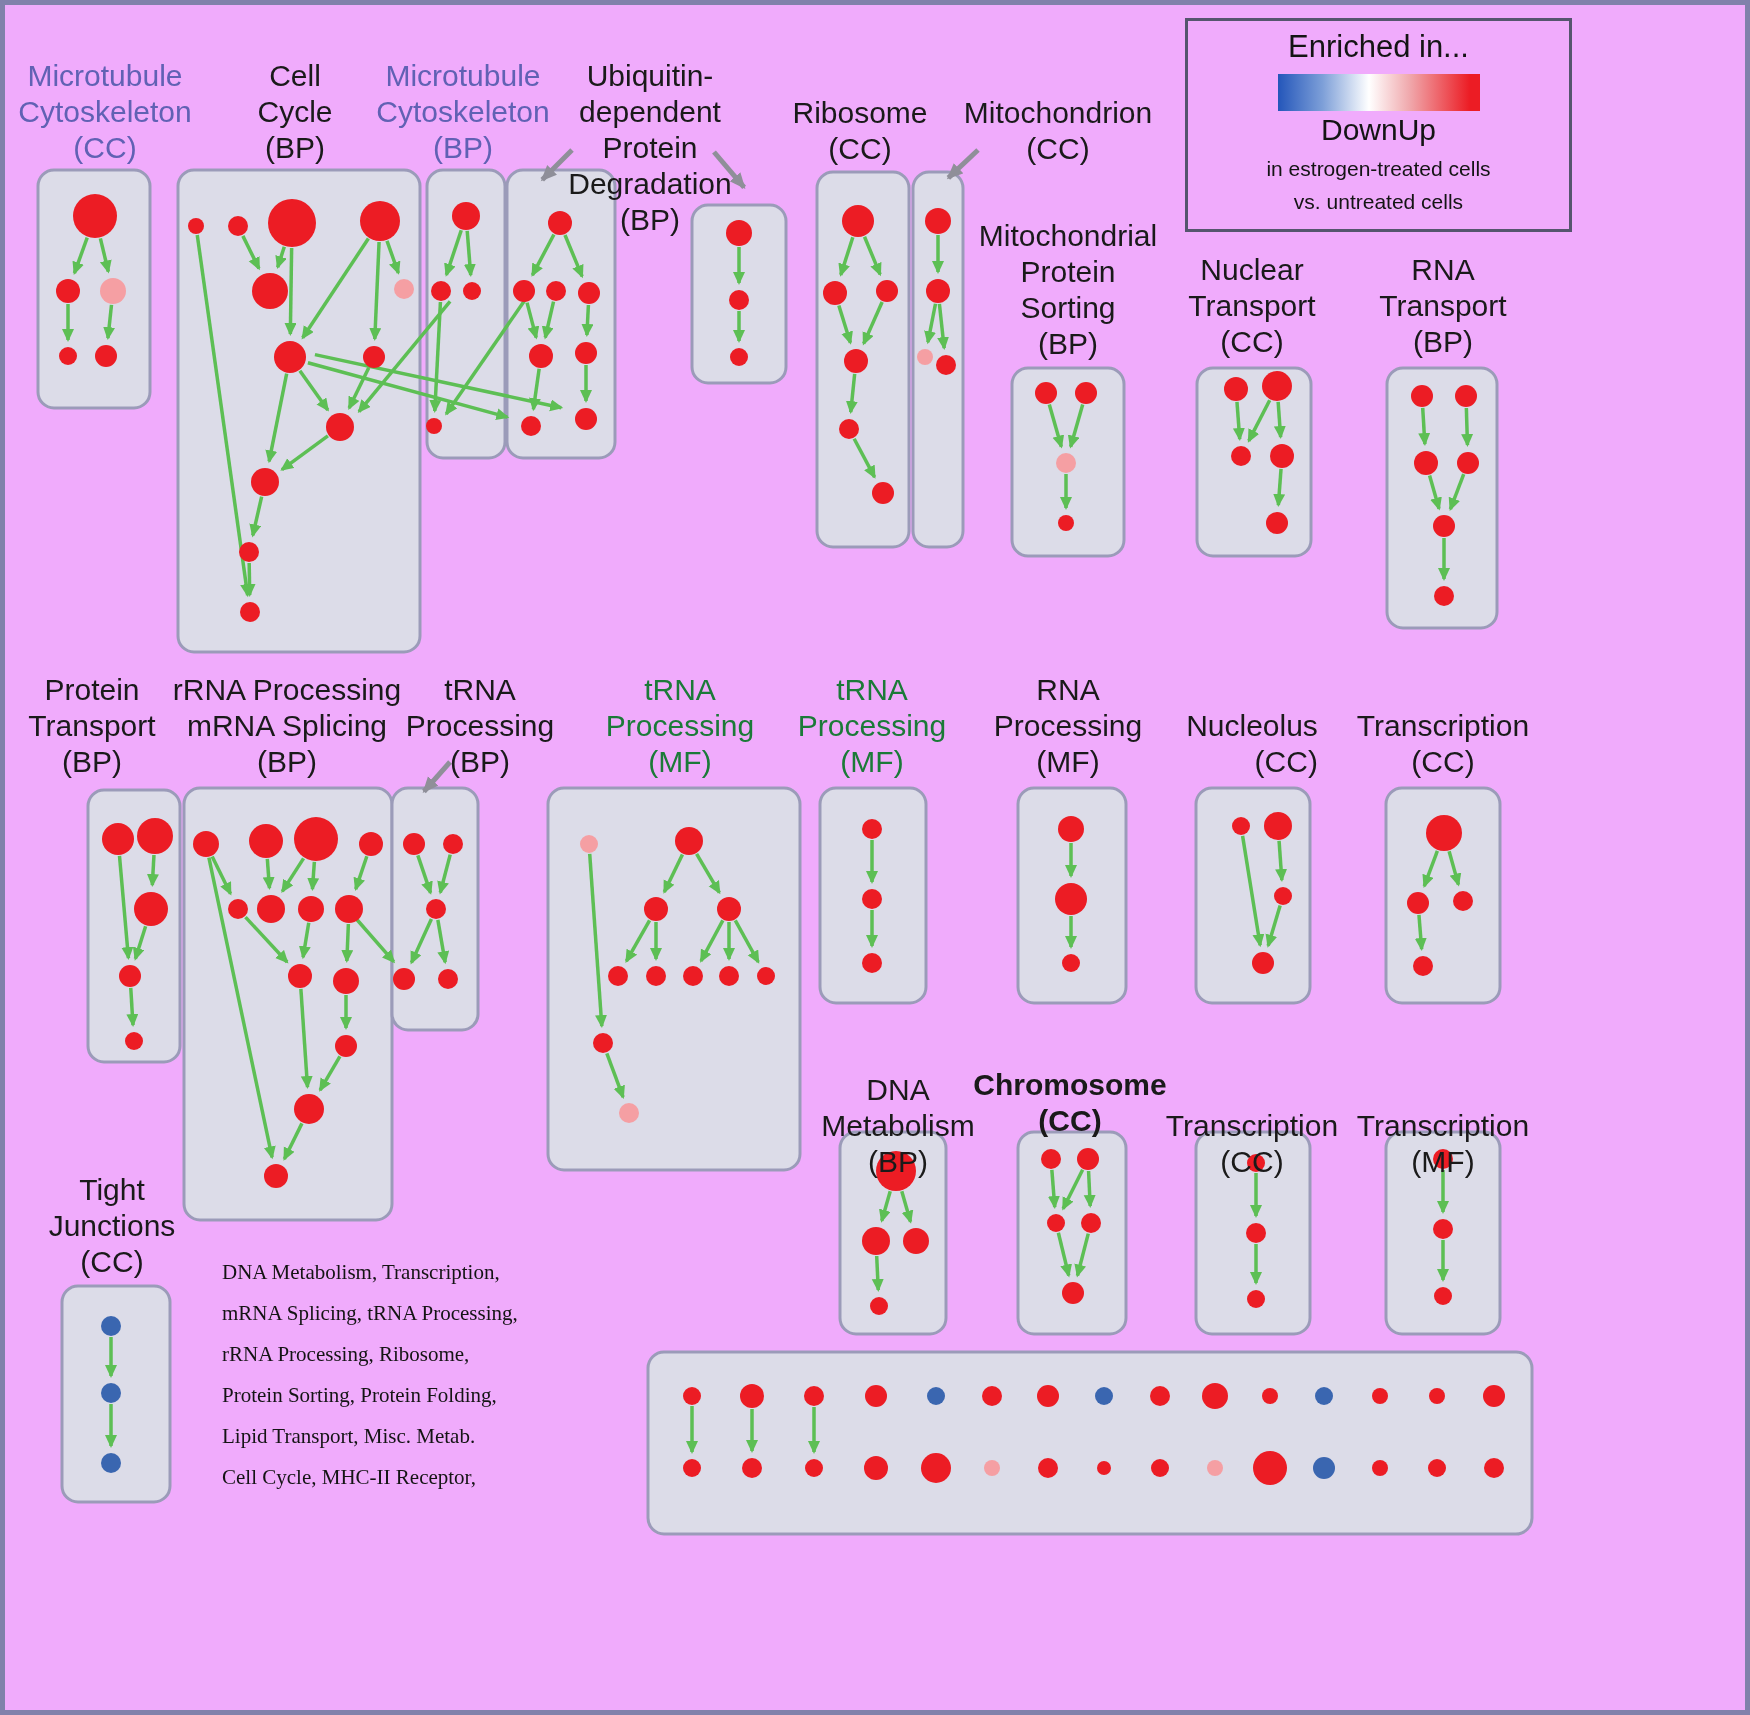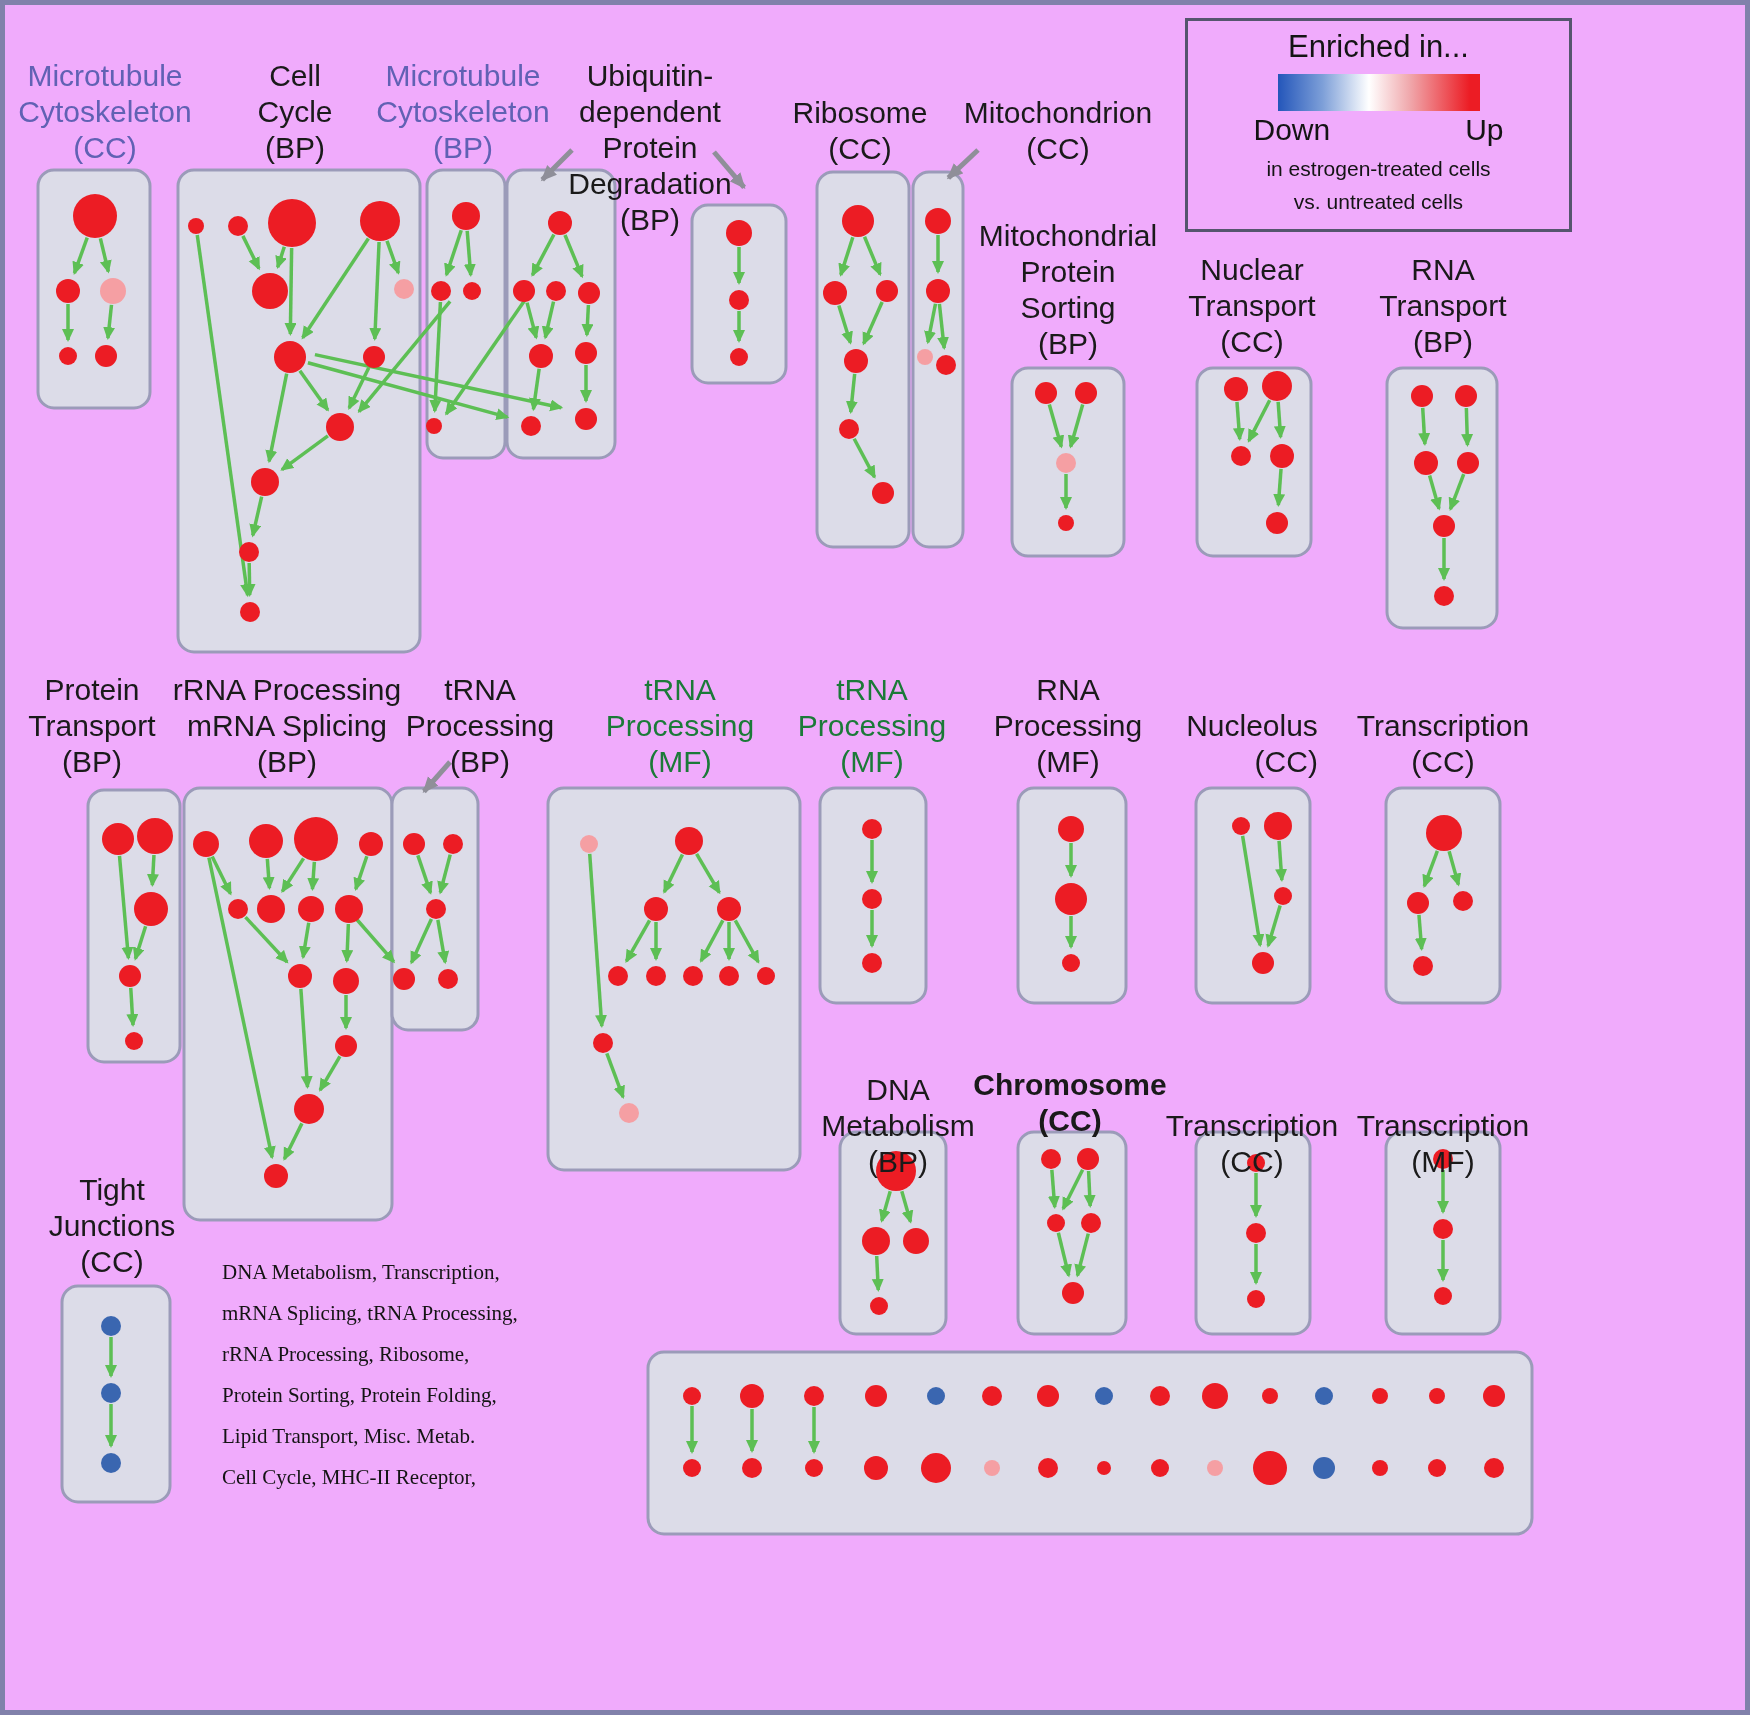--- a/index.html
+++ b/index.html
@@ -7,21 +7,21 @@
           font-family:"Liberation Sans",sans-serif;}
   #figure-svg{position:absolute;left:0;top:0;}
   #figure-border{position:absolute;inset:0;border:5px solid #8181ab;pointer-events:none;box-sizing:border-box;}
   .graph-label{position:absolute;transform:translateX(-50%);text-align:center;
                font-size:30px;line-height:36px;white-space:nowrap;}
   #misc-text{position:absolute;font-size:21px;line-height:41px;color:#141414;white-space:nowrap;font-family:Liberation Serif, serif;}
   #legend{position:absolute;left:1185px;top:18px;width:387px;height:214px;
           border:3px solid #55556e;box-sizing:border-box;text-align:center;color:#141414;}
   #legend-title{font-size:31px;margin-top:8px;}
   #legend-bar{width:202px;height:37px;margin:9px auto 2px;}
-  #legend-downup{width:250px;margin:0 auto;display:flex;justify-content:space-between;font-size:30px;}
+  #legend-downup{width:250px;margin:0 auto;display:flex;justify-content:center;font-size:30px;}
   .legend-sub{font-size:21px;line-height:33px;}
   .legend-sub.first{margin-top:5px;}
 </style>
 </head>
 <body>
 
 <div id="figure" style="background: #f0abfc;">
   <svg id="figure-svg" width="1750" height="1715">
       <defs>
         <marker id="arrow-green" markerUnits="userSpaceOnUse" markerWidth="16" markerHeight="14" refX="11" refY="6" orient="auto">

